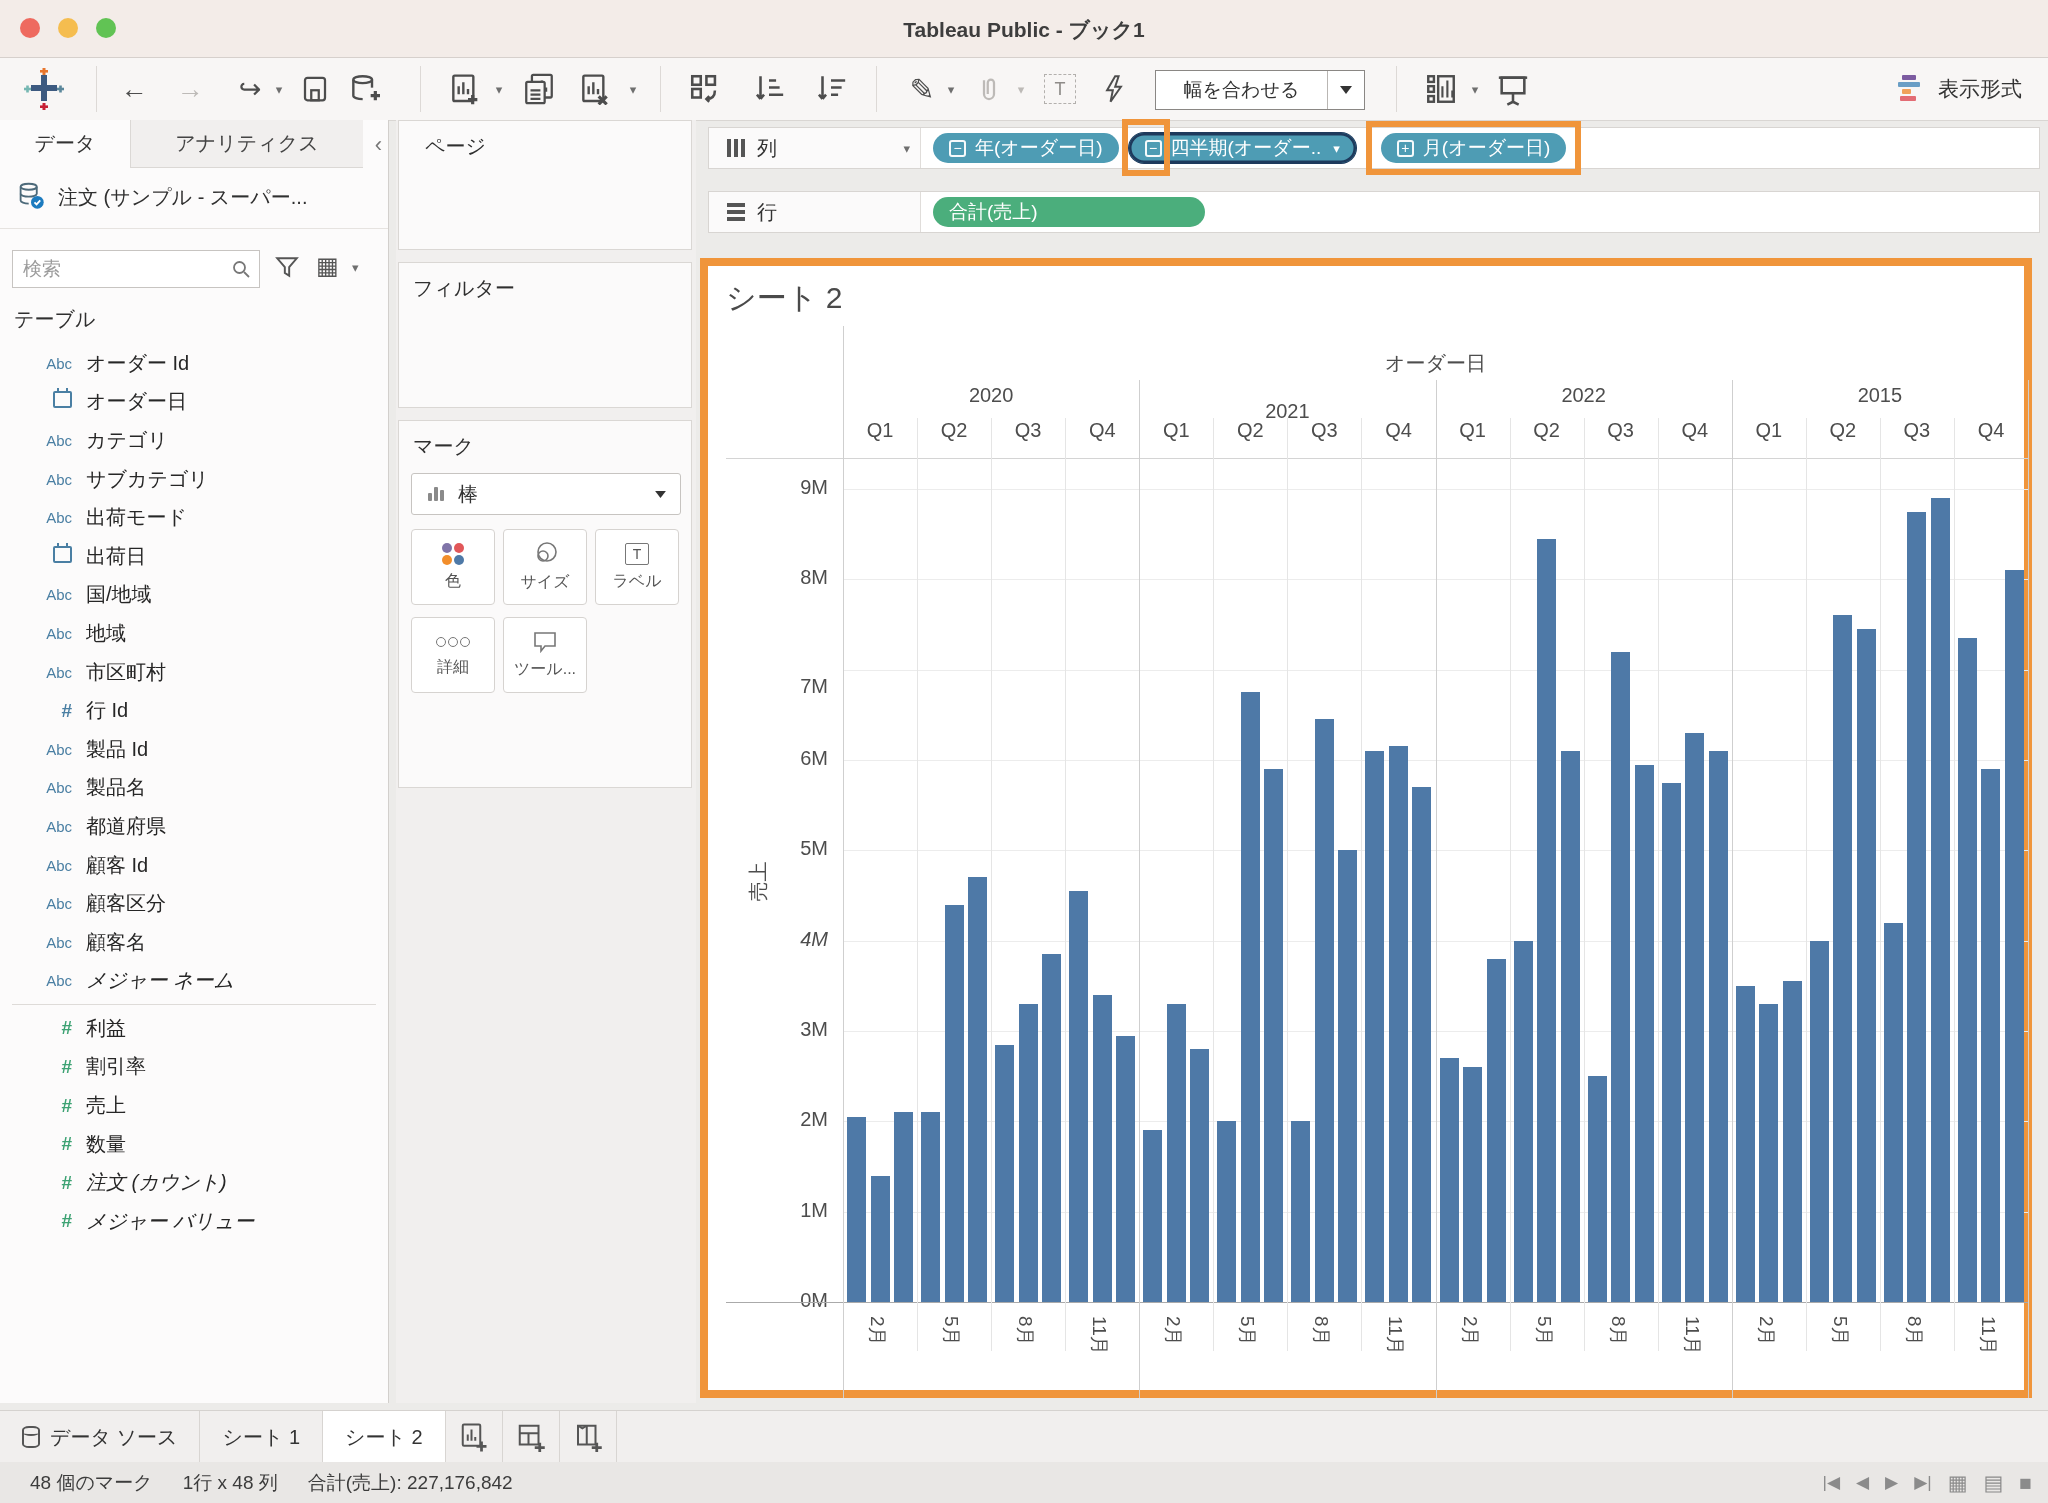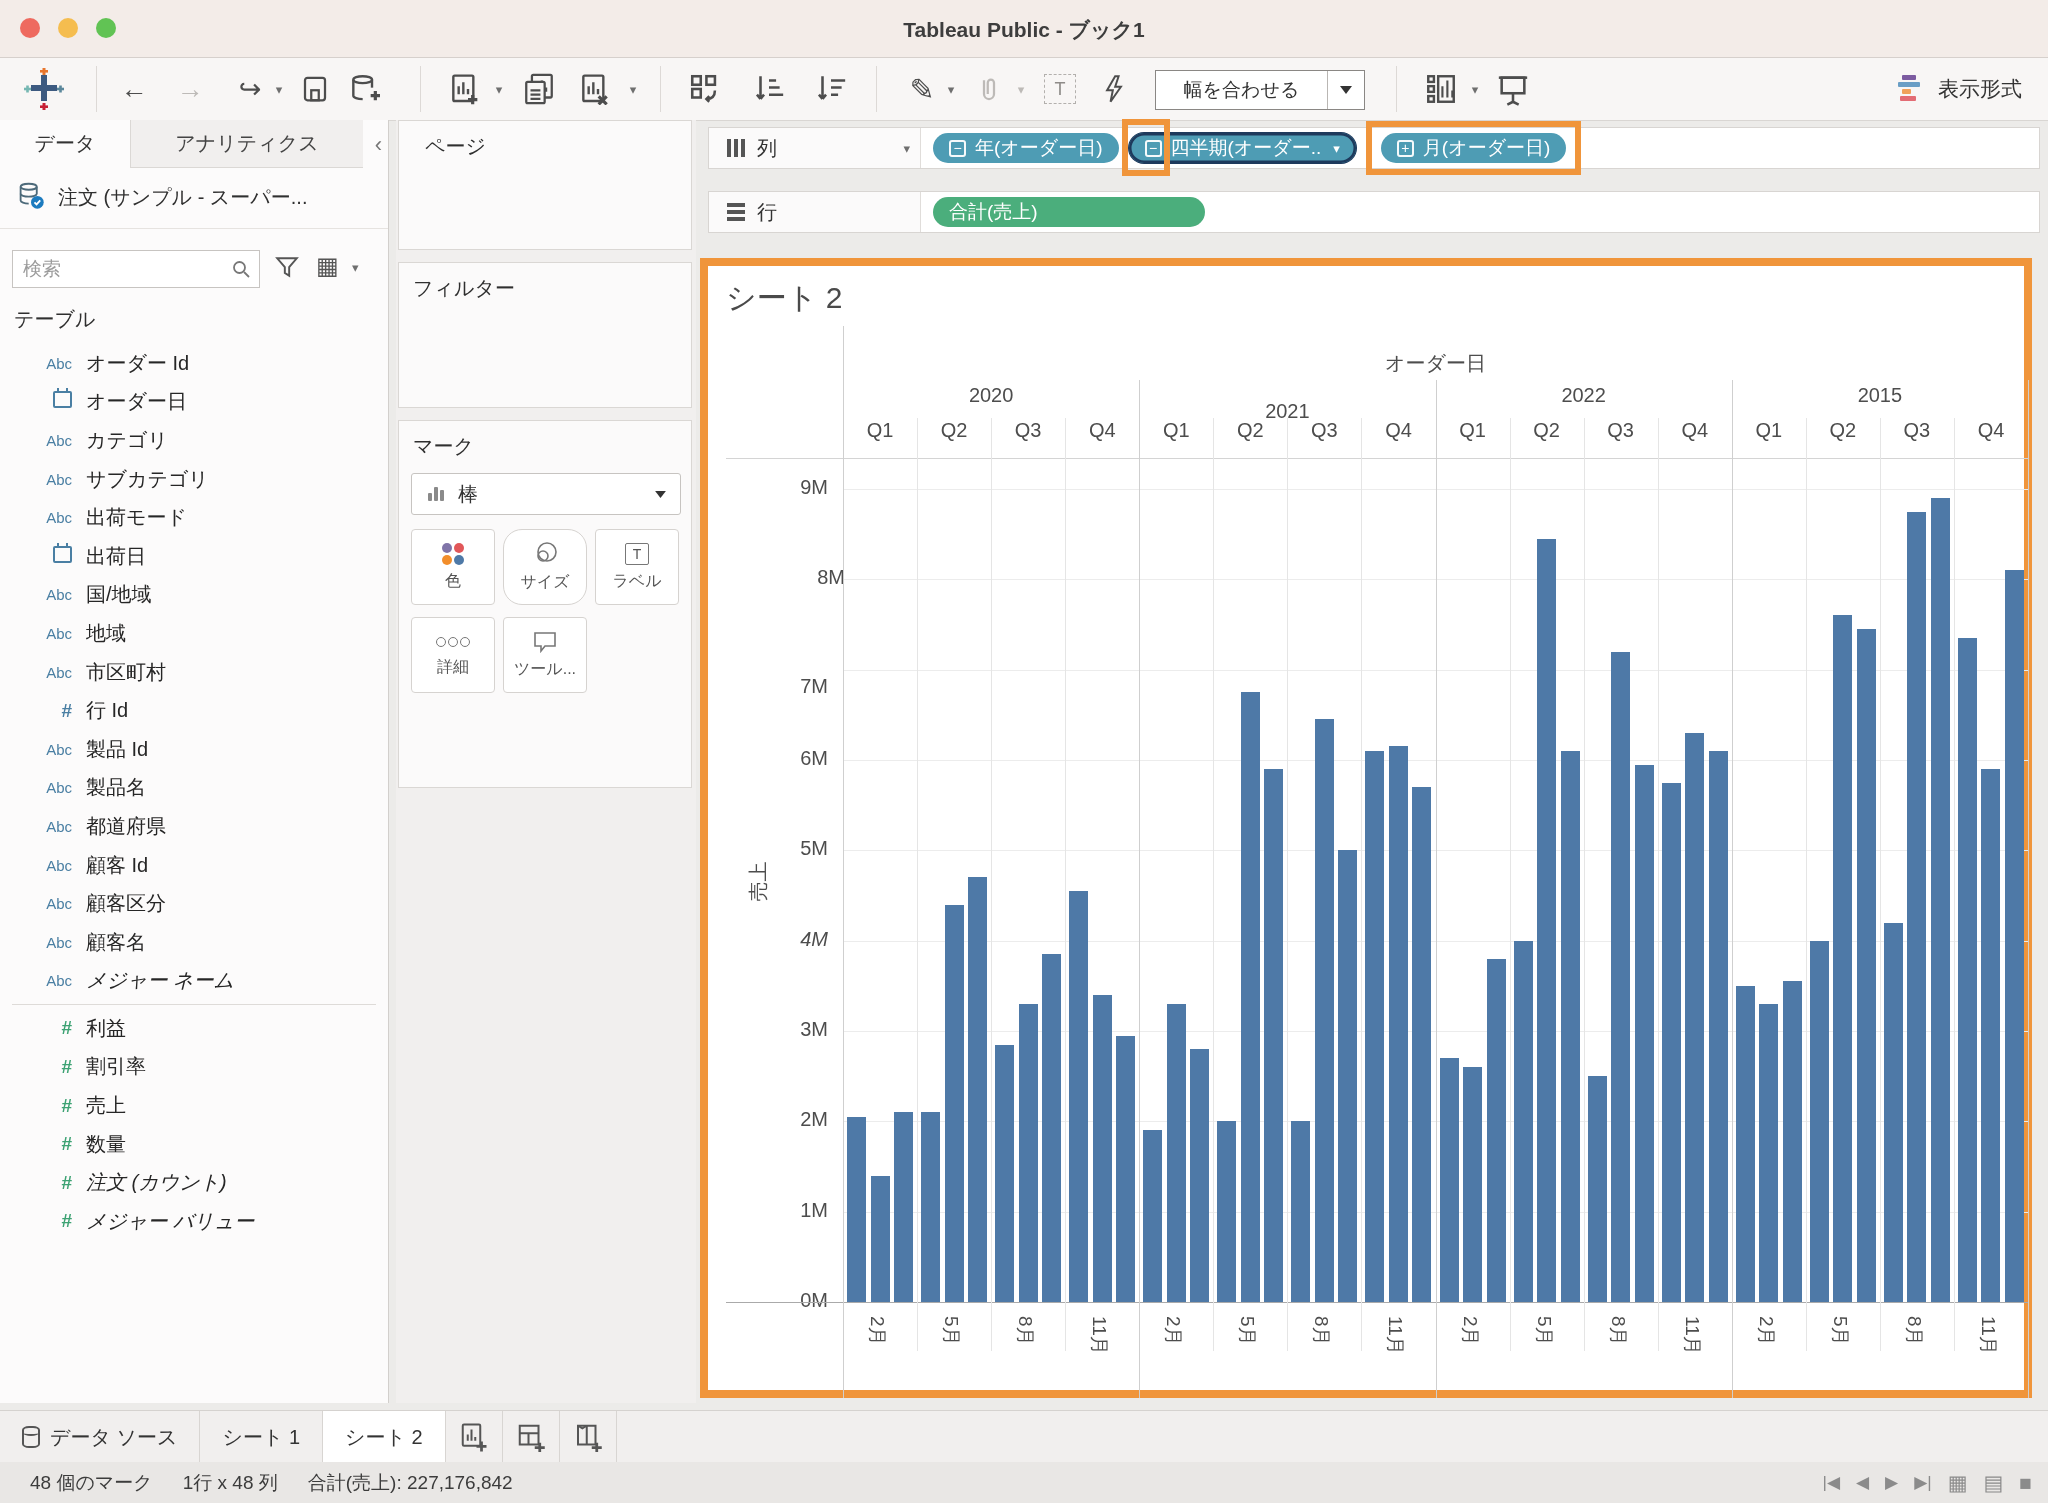--- a/index.html
+++ b/index.html
@@ -407,21 +407,21 @@
     </div>
     <div class="mark-btn" style="left:12px;top:108px;">
       <span class="dots4">
         <i style="background:#8074a8;"></i>
           <i style="background:#e15759;"></i>
           <i style="background:#f28e2b;"></i>
           <i style="background:#4e79a7;"></i>
       </span>
       <span class="mb-label">色</span>
     </div>
-    <div class="mark-btn" style="left:104px;top:108px;border-radius:19px;">
+    <div class="mark-btn" style="left:104px;top:108px;">
       <svg width="24" height="24" viewBox="0 0 24 24" fill="none" stroke="#777" stroke-width="1.6">
           <circle cx="10" cy="14" r="5"></circle>
           <circle cx="14" cy="10" r="9"></circle>
         </svg>
       <span class="mb-label">サイズ</span>
     </div>
     <div class="mark-btn" style="left:196px;top:108px;">
       <span class="tbox">T</span>
       <span class="mb-label">ラベル</span>
     </div>
@@ -516,21 +516,21 @@
       <div class="ytick" style="left: 24px; top: 752.01px;">3M</div>
       <div class="hgrid" style="left: 135px; top: 674.68px; width: 1185px;"></div>
       <div class="ytick" style="left: 24px; top: 661.68px; font-style: italic;">4M</div>
       <div class="hgrid" style="left: 135px; top: 584.35px; width: 1185px;"></div>
       <div class="ytick" style="left: 24px; top: 571.35px;">5M</div>
       <div class="hgrid" style="left: 135px; top: 494.02px; width: 1185px;"></div>
       <div class="ytick" style="left: 24px; top: 481.02px;">6M</div>
       <div class="hgrid" style="left: 135px; top: 403.69px; width: 1185px;"></div>
       <div class="ytick" style="left: 24px; top: 390.69px; margin-top: 18px;">7M</div>
       <div class="hgrid" style="left: 135px; top: 313.36px; width: 1185px;"></div>
-      <div class="ytick" style="left: 41px; top: 300.36px;">8M</div>
+      <div class="ytick" style="left: 24px; top: 300.36px;">8M</div>
       <div class="hgrid" style="left: 135px; top: 223.03px; width: 1185px;"></div>
       <div class="ytick" style="left: 24px; top: 210.03px;">9M</div>
       <div class="axis-h" style="left: 18px; top: 192px; width: 1302px; background: rgb(212, 212, 212);"></div>
       <div class="axis-h" style="left: 18px; top: 1036px; width: 1302px; background: rgb(170, 170, 170);"></div>
       <div class="vline-y" style="left: 135px; top: 60px; height: 1072px;"></div>
       <div class="vline-y" style="left: 431.25px; top: 114px; height: 1018px;"></div>
       <div class="vline-y" style="left: 727.5px; top: 114px; height: 1018px;"></div>
       <div class="vline-y" style="left: 1023.75px; top: 114px; height: 1018px;"></div>
       <div class="vline-y" style="left: 1320px; top: 114px; height: 1018px;"></div>
       <div class="vline-q" style="left: 209.062px; top: 152px; height: 933px;"></div>

